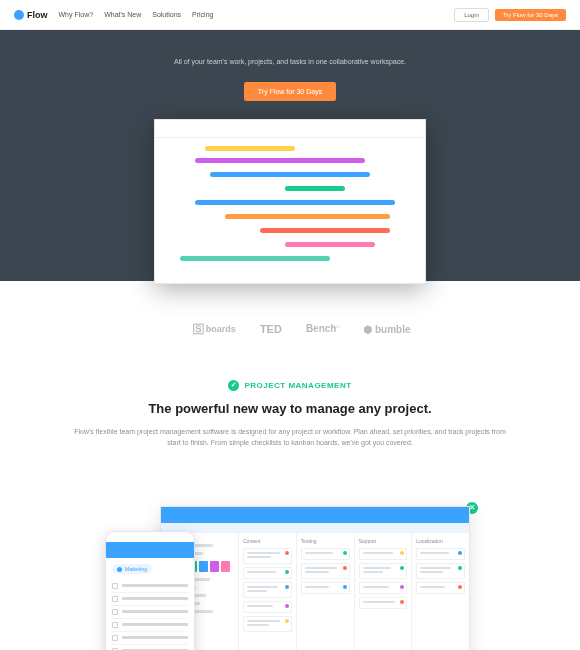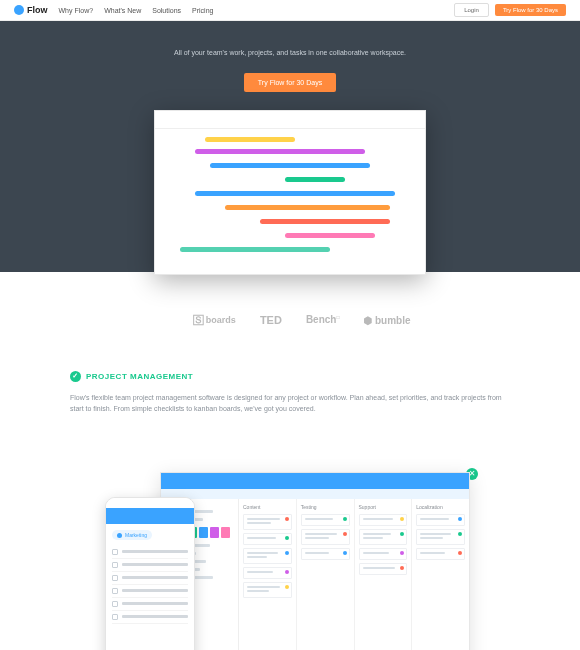--- a/index.html
+++ b/index.html
@@ -1,19 +1,19 @@
 <!DOCTYPE html>
 <html><head>
 <meta charset="utf-8">
 <style>
 * { margin: 0; padding: 0; box-sizing: border-box; }
 body { font-family: -apple-system, BlinkMacSystemFont, "Segoe UI", Helvetica, Arial, sans-serif; color: #222; width: 580px; background: #fff; }
 
 
-.header { display: flex; align-items: center; justify-content: space-between; padding: 5px 14px; background: #fff; border-bottom: 1px solid #eee; height: 21px; }
+.header { display: flex; align-items: center; justify-content: space-between; padding: 5px 14px; background: #fff; border-bottom: 1px solid #eee; height: 30px; }
 .header-left { display: flex; align-items: center; gap: 11px; }
 .logo { display: flex; align-items: center; gap: 3px; font-weight: 700; font-size: 9px; color: #222; }
 .logo-icon { width: 10px; height: 10px; border-radius: 50%; background: #3aa3ff; position: relative; }
 .nav { display: flex; gap: 11px; }
 .nav a { font-size: 7px; color: #555; text-decoration: none; }
 .header-right { display: flex; align-items: center; gap: 6px; }
 .login-btn { font-size: 6px; color: #666; border: 1px solid #ddd; background: #fff; padding: 3px 9px; border-radius: 2px; cursor: pointer; }
 .cta-btn { font-size: 6px; color: #fff; background: #ff8a3d; border: none; padding: 3px 8px; border-radius: 2px; cursor: pointer; }
 
 
@@ -30,21 +30,21 @@
 
 
 .logos { display: flex; align-items: center; justify-content: center; gap: 24px; padding: 42px 0 20px; }
 .logo-item { color: #b9b9b9; font-size: 10px; font-weight: 700; }
 .logo-apple { font-size: 13px; }
 .logo-shopify { font-size: 9px; }
 .logo-ted { letter-spacing: 0; font-weight: 900; font-size: 11px; }
 .logo-bench { font-weight: 600; }
 
 
-.feature { padding: 18px 70px 30px; }
+.feature { text-align: center; padding: 18px 70px 30px; }
 .feature-label { display: inline-flex; align-items: center; gap: 5px; color: #1ac98e; font-size: 8px; font-weight: 700; letter-spacing: 0.5px; margin-bottom: 10px; }
 .feature-check { width: 11px; height: 11px; border-radius: 50%; background: #1ac98e; display: inline-flex; align-items: center; justify-content: center; color: #fff; font-size: 7px; }
 .feature h2 { font-size: 13px; font-weight: 700; margin-bottom: 10px; }
 .feature p { font-size: 7px; color: #8b929a; line-height: 1.6; }
 
 
 .mockup-wrap { position: relative; width: 360px; margin: 28px auto 20px; height: 210px; }
 .close-dot { position: absolute; top: -4px; right: -8px; width: 12px; height: 12px; border-radius: 50%; background: #1ac98e; color: #fff; font-size: 8px; display: flex; align-items: center; justify-content: center; }
 .desktop-mock { width: 310px; height: 195px; background: #fff; box-shadow: 0 4px 18px rgba(0,0,0,0.12); position: absolute; left: 50px; border: 1px solid #e7e7e7; overflow: hidden; }
 .dm-top { height: 16px; background: #3aa3ff; }
@@ -117,20 +117,21 @@
   <span class="logo-item logo-ted">TED</span>
   <span class="logo-item logo-bench"><span>Bench</span><sup style="font-size:5px">□</sup></span>
   <span class="logo-item">⬢ <span>bumble</span></span>
 </div>
 
 <section class="feature">
   <div class="feature-label">
     <span class="feature-check">✓</span>
     <span>PROJECT MANAGEMENT</span>
   </div>
+  <h2>The powerful new way to manage any project.</h2>
   <p>Flow's flexible team project management software is designed for any project or workflow. Plan ahead, set priorities, and track projects from start to finish. From simple checklists to kanban boards, we've got you covered.</p>
 </section>
 
 <div class="mockup-wrap">
   <div class="close-dot">✕</div>
 
   <div class="desktop-mock">
     <div class="dm-top"></div>
     <div class="dm-bar"></div>
     <div class="dm-side">

